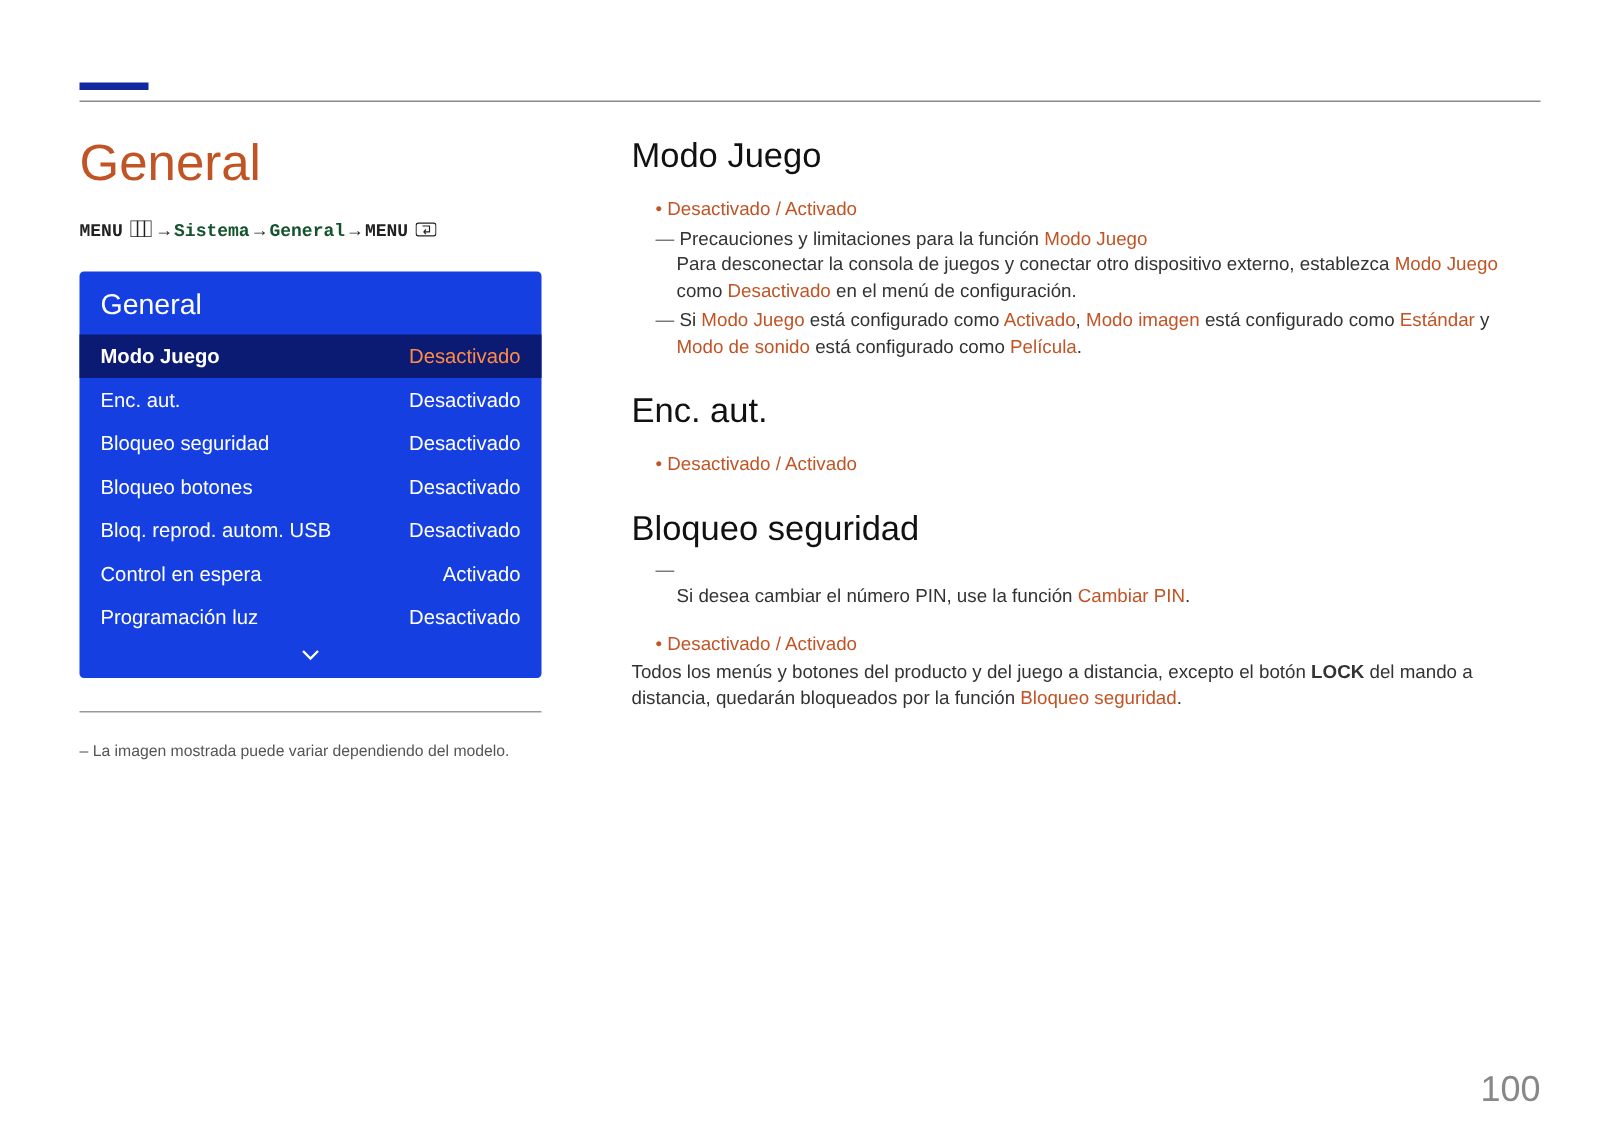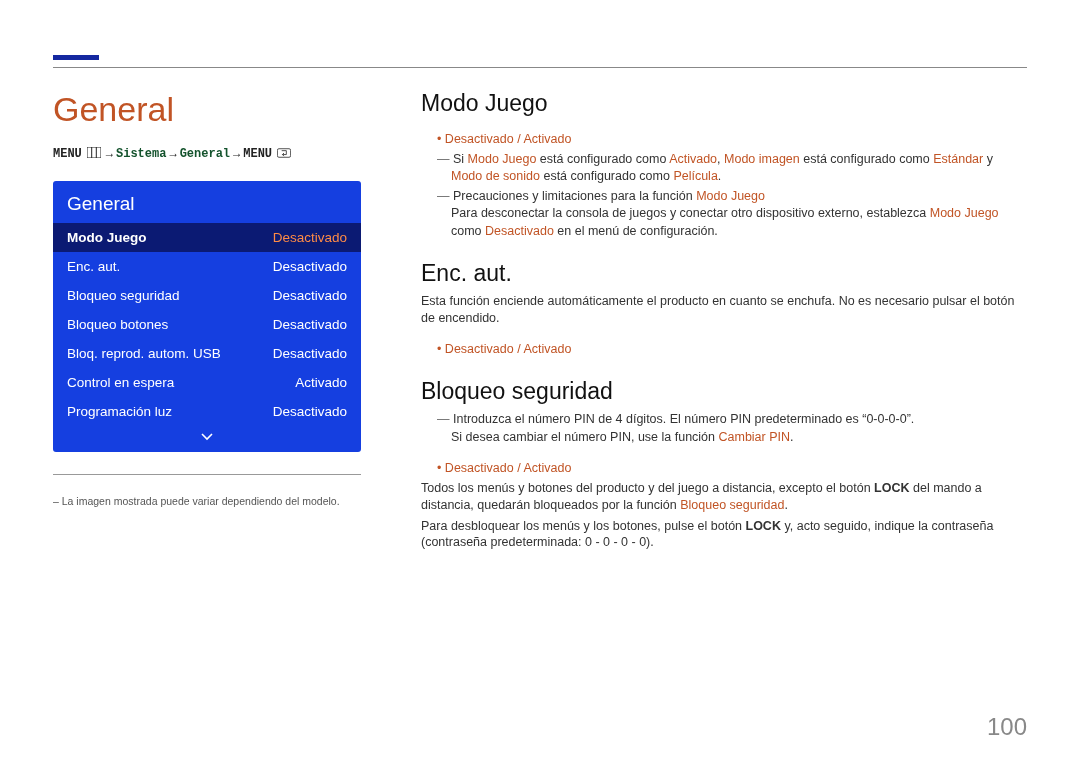--- a/index.html
+++ b/index.html
@@ -227,44 +227,40 @@
     <div class="img-note">– La imagen mostrada puede variar dependiendo del modelo.</div>
   </div>
 
   <div class="col-right">
 
     <div class="sec-h">Modo Juego</div>
     <div class="bullet red">
       <span>Desactivado</span><span> / </span><span>Activado</span>
     </div>
     <div class="dash">
-      <span>Si </span><span class="hl">Modo Juego</span><span> está configurado como </span><span class="hl">Activado</span><span>, </span><span class="hl">Modo imagen</span><span> está configurado como </span><span class="hl">Estándar</span><span> y </span><span class="hl">Modo de sonido</span><span> está configurado como </span><span class="hl">Película</span><span>.</span>
-    </div>
-    <div class="dash">
       <span>Precauciones y limitaciones para la función </span><span class="hl">Modo Juego</span><br>
       <span style="margin-left:0;">Para desconectar la consola de juegos y conectar otro dispositivo externo, establezca </span><span class="hl">Modo Juego</span><span> como </span><span class="hl">Desactivado</span><span> en el menú de configuración.</span>
     </div>
+    <div class="dash">
+      <span>Si </span><span class="hl">Modo Juego</span><span> está configurado como </span><span class="hl">Activado</span><span>, </span><span class="hl">Modo imagen</span><span> está configurado como </span><span class="hl">Estándar</span><span> y </span><span class="hl">Modo de sonido</span><span> está configurado como </span><span class="hl">Película</span><span>.</span>
+    </div>
 
     <div class="sec-h mt">Enc. aut.</div>
-    <div class="body-p">Esta función enciende automáticamente el producto en cuanto se enchufa. No es necesario pulsar el botón de encendido.</div>
     <div class="bullet red">
       <span>Desactivado</span><span> / </span><span>Activado</span>
     </div>
 
     <div class="sec-h mt">Bloqueo seguridad</div>
     <div class="dash">
-      <span>Introduzca el número PIN de 4 dígitos. El número PIN predeterminado es “0-0-0-0”.</span><br>
+      <br>
       <span>Si desea cambiar el número PIN, use la función </span><span class="hl">Cambiar PIN</span><span>.</span>
     </div>
     <div class="bullet red">
       <span>Desactivado</span><span> / </span><span>Activado</span>
     </div>
     <div class="body-p">
       <span>Todos los menús y botones del producto y del juego a distancia, excepto el botón </span><b class="k">LOCK</b><span> del mando a distancia, quedarán bloqueados por la función </span><span class="hl">Bloqueo seguridad</span><span>.</span>
     </div>
-    <div class="body-p">
-      <span>Para desbloquear los menús y los botones, pulse el botón </span><b class="k">LOCK</b><span> y, acto seguido, indique la contraseña (contraseña predeterminada: 0 - 0 - 0 - 0).</span>
-    </div>
 
   </div>
 </div>
 
 <div class="page-num">100</div>
 
 </body></html>

